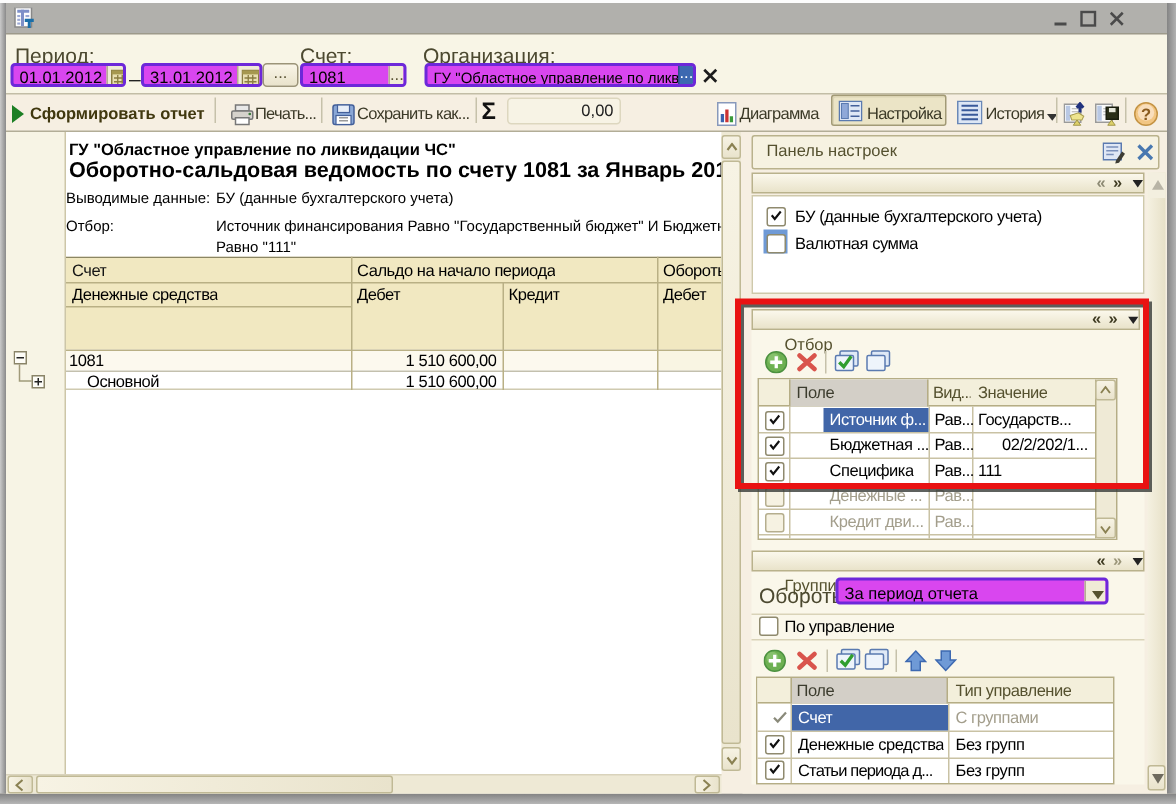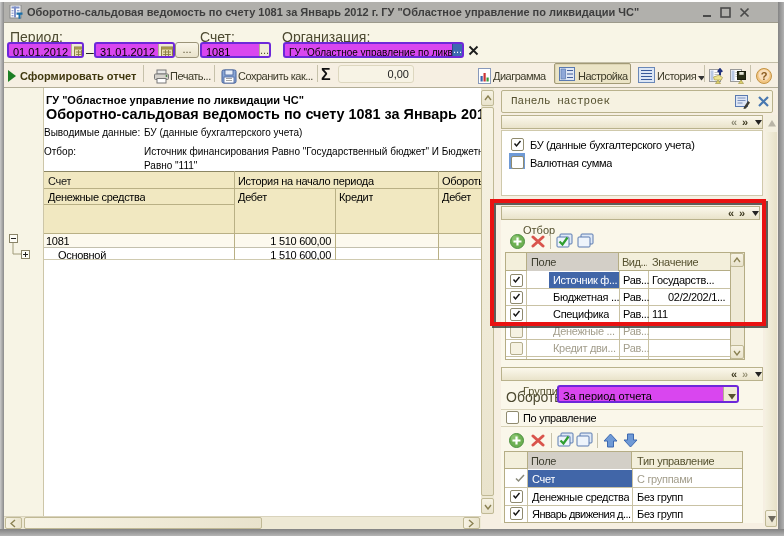--- a/index.html
+++ b/index.html
@@ -45,21 +45,20 @@
     <svg style="margin-left:5px" width="14" height="14" viewBox="0 0 14 14">
       <rect x="1" y="0" width="11" height="13" fill="#fdfdfd" stroke="#888" stroke-width="1"></rect>
       <rect x="2.5" y="1.5" width="8" height="2" fill="#7e90c8"></rect>
       <rect x="5" y="1.5" width="2" height="11" fill="#7e90c8"></rect>
       <rect x="2.5" y="5" width="2" height="1.4" fill="#9aa8d4"></rect>
       <rect x="2.5" y="7.5" width="2" height="1.4" fill="#9aa8d4"></rect>
       <rect x="2.5" y="10" width="2" height="1.4" fill="#9aa8d4"></rect>
       <rect x="8" y="5" width="2.5" height="1.4" fill="#9aa8d4"></rect>
       <path d="M7.5 7.5h6v2.2h-2v4h-2v-4h-2z" fill="#1a6ea8"></path>
     </svg>
-    <div class="ttl">Оборотно-сальдовая ведомость по счету 1081 за Январь 2012 г. ГУ "Областное управление по ликвидации ЧС"</div>
   </div>
   <svg class="wbtn" style="left:697px" width="13" height="13" viewBox="0 0 13 13">
       <path d="M2 10h8" stroke="#4a4a4a" stroke-width="2"></path>
     </svg>
   <svg class="wbtn" style="left:715px" width="13" height="13" viewBox="0 0 13 13">
       <rect x="2" y="2" width="9" height="9" fill="none" stroke="#4a4a4a" stroke-width="1.6"></rect>
     </svg>
   <svg class="wbtn" style="left:734px" width="13" height="13" viewBox="0 0 13 13">
       <path d="M2.5 2.5l8 8M10.5 2.5l-8 8" stroke="#4a4a4a" stroke-width="1.7"></path>
     </svg>
@@ -201,21 +200,21 @@
  <div class="abs" style="left:0; top:33px; width:190px; height:1px; background:#b9b085"></div>
  <div class="abs" style="left:0; top:62px; width:437px; height:1px; background:#b9b085"></div>
  <div class="abs" style="left:0; top:76px; width:437px; height:1px; background:#c3c0ae"></div>
  <div class="abs" style="left:0; top:88px; width:437px; height:1px; background:#cfcab0"></div>
 
  <div class="abs" style="left:190px; top:0; width:1px; height:89px; background:#b9b085"></div>
  <div class="abs" style="left:291px; top:17px; width:1px; height:72px; background:#b9b085"></div>
  <div class="abs" style="left:394px; top:0; width:1px; height:89px; background:#b9b085"></div>
 
  <div class="gtxt" style="left:4px; top:4px; color:#141414">Счет</div>
- <div class="gtxt" style="left:194px; top:4px">История на начало периода</div>
+ <div class="gtxt" style="left:194px; top:4px">Сальдо на начало периода</div>
  <div class="gtxt" style="left:398px; top:4px">Обороты за период</div>
  <div class="gtxt" style="left:4px; top:20px">Денежные средства</div>
  <div class="gtxt" style="left:194px; top:20px">Дебет</div>
  <div class="gtxt" style="left:295px; top:20px">Кредит</div>
  <div class="gtxt" style="left:398px; top:20px">Дебет</div>
 
  <div class="gtxt" style="left:2px; top:64px">1081</div>
  <div class="gtxt" style="left:14px; top:78px">Основной</div>
  <div class="gtxt" style="right:150px; top:64px">1 510 600,00</div>
  <div class="gtxt" style="right:150px; top:78px">1 510 600,00</div>
@@ -248,21 +247,21 @@
 <div class="sb" style="left:24px; top:517px; width:238px; height:12px;"></div>
 <div class="sb" style="left:463px; top:517px; width:17px; height:12px;"></div>
 <svg class="abs" style="left:468px; top:519px" width="6" height="9" viewBox="0 0 6 9">
     <path d="M1 1l4 3.5L1 8" stroke="#8a8152" stroke-width="1.4" fill="none"></path>
   </svg>
 
 <div class="abs" style="left:495px; top:88px; width:283px; height:441px; background:#f6efe2;"></div>
 <div class="abs" style="left:501px; top:220px; width:262px; height:147px; background:#faf7ea;"></div>
 <div class="abs" style="left:501px; top:381px; width:262px; height:142px; background:#faf7ea;"></div>
 
-<div class="abs" style="left:501px; top:90px; width:272px; height:23px; background:#f6f2e1; border:1px solid #b9b28c; border-radius:2px;font-family:Liberation Mono, monospace;">
+<div class="abs" style="left:501px; top:90px; width:272px; height:23px; background:#f6f2e1; border:1px solid #b9b28c; border-radius:2px;">
   <div style="position:absolute; left:9px; top:4px; font-size:11px; color:#55512f">Панель настроек</div>
   <svg style="position:absolute; left:233px; top:3px" width="16" height="16" viewBox="0 0 16 16">
     <rect x="0.5" y="1.5" width="12" height="11" fill="#dfe7f5" stroke="#5a7ab0"></rect>
     <path d="M2.5 4h8M2.5 6.5h8M2.5 9h5" stroke="#7a90bb" stroke-width="1"></path>
     <path d="M9 13l4-6 2 1.5-4 6-2.5 0.5z" fill="#3c3c34"></path>
   </svg>
   <svg style="position:absolute; left:255px; top:4px" width="13" height="13" viewBox="0 0 13 13">
       <path d="M2 2l9 9M11 2l-9 9" stroke="#4878b0" stroke-width="2.2"></path>
     </svg>
 </div>
@@ -443,21 +442,21 @@
   <svg class="abs" style="left:7px; top:40px" width="9" height="8" viewBox="0 0 9 8">
       <path d="M1.5 3.5L3.5 6 7.5 1" stroke="#111" stroke-width="1.4" fill="none"></path>
     </svg>
   <div class="gtxt" style="left:27px; top:39px">Денежные средства</div>
   <div class="gtxt" style="left:132px; top:39px">Без групп</div>
 
   <div class="cb" style="left:5px; top:55px;"></div>
   <svg class="abs" style="left:7px; top:57px" width="9" height="8" viewBox="0 0 9 8">
       <path d="M1.5 3.5L3.5 6 7.5 1" stroke="#111" stroke-width="1.4" fill="none"></path>
     </svg>
-  <div class="gtxt" style="left:27px; top:56px; width:100px; letter-spacing:-0.55px">Январь движения д...</div>
+  <div class="gtxt" style="left:27px; top:56px; width:100px; letter-spacing:-0.55px">Статьи периода д...</div>
   <div class="gtxt" style="left:132px; top:56px">Без групп</div>
 </div>
 
 <div class="abs" style="left:765px; top:115px; width:12px; height:412px; background:linear-gradient(90deg,#f5f1e1,#e7e1c8);"></div>
 <div class="abs" style="left:765px; top:115px; width:12px; height:17px; background:#f3efdf;"></div>
 <svg class="abs" style="left:767.5px; top:120px" width="8" height="7" viewBox="0 0 8 7">
     <path d="M0 6.5h8L4 0z" fill="#b8b4a6"></path>
   </svg>
 <div class="sbh" style="left:765px; top:510px; width:12px; height:17px;"></div>
 <svg class="abs" style="left:767.5px; top:516px" width="8" height="7" viewBox="0 0 8 7">

